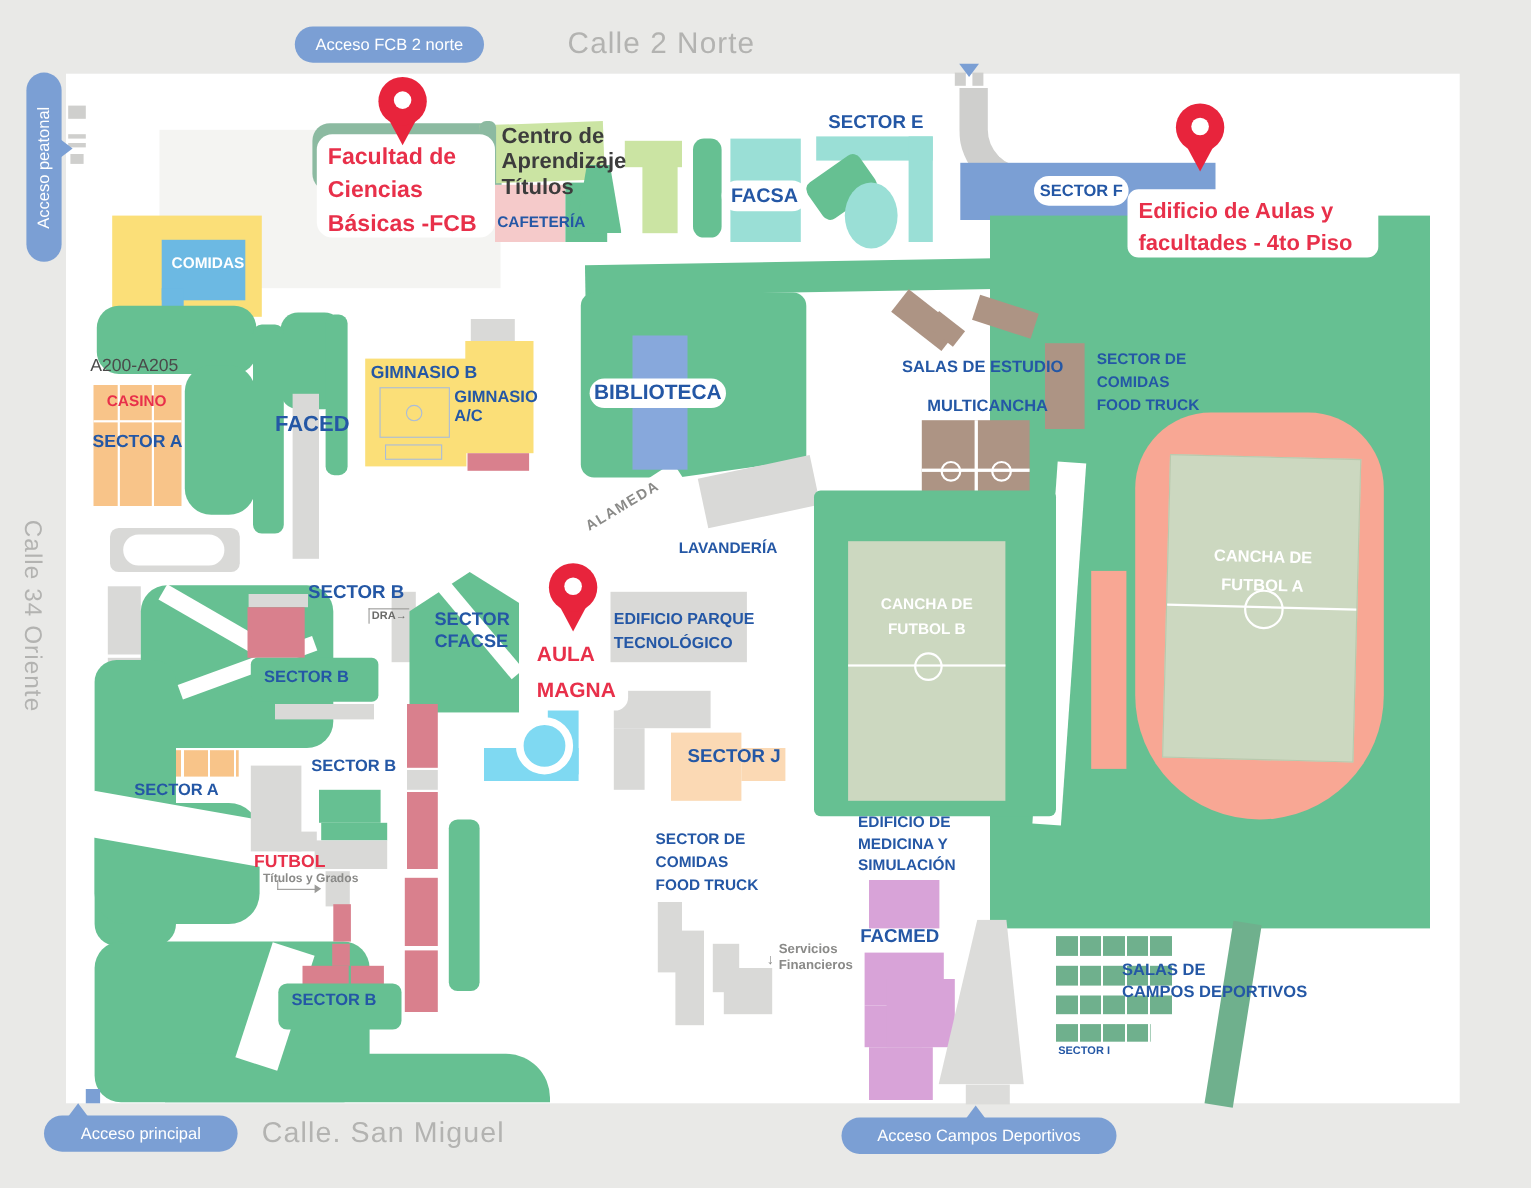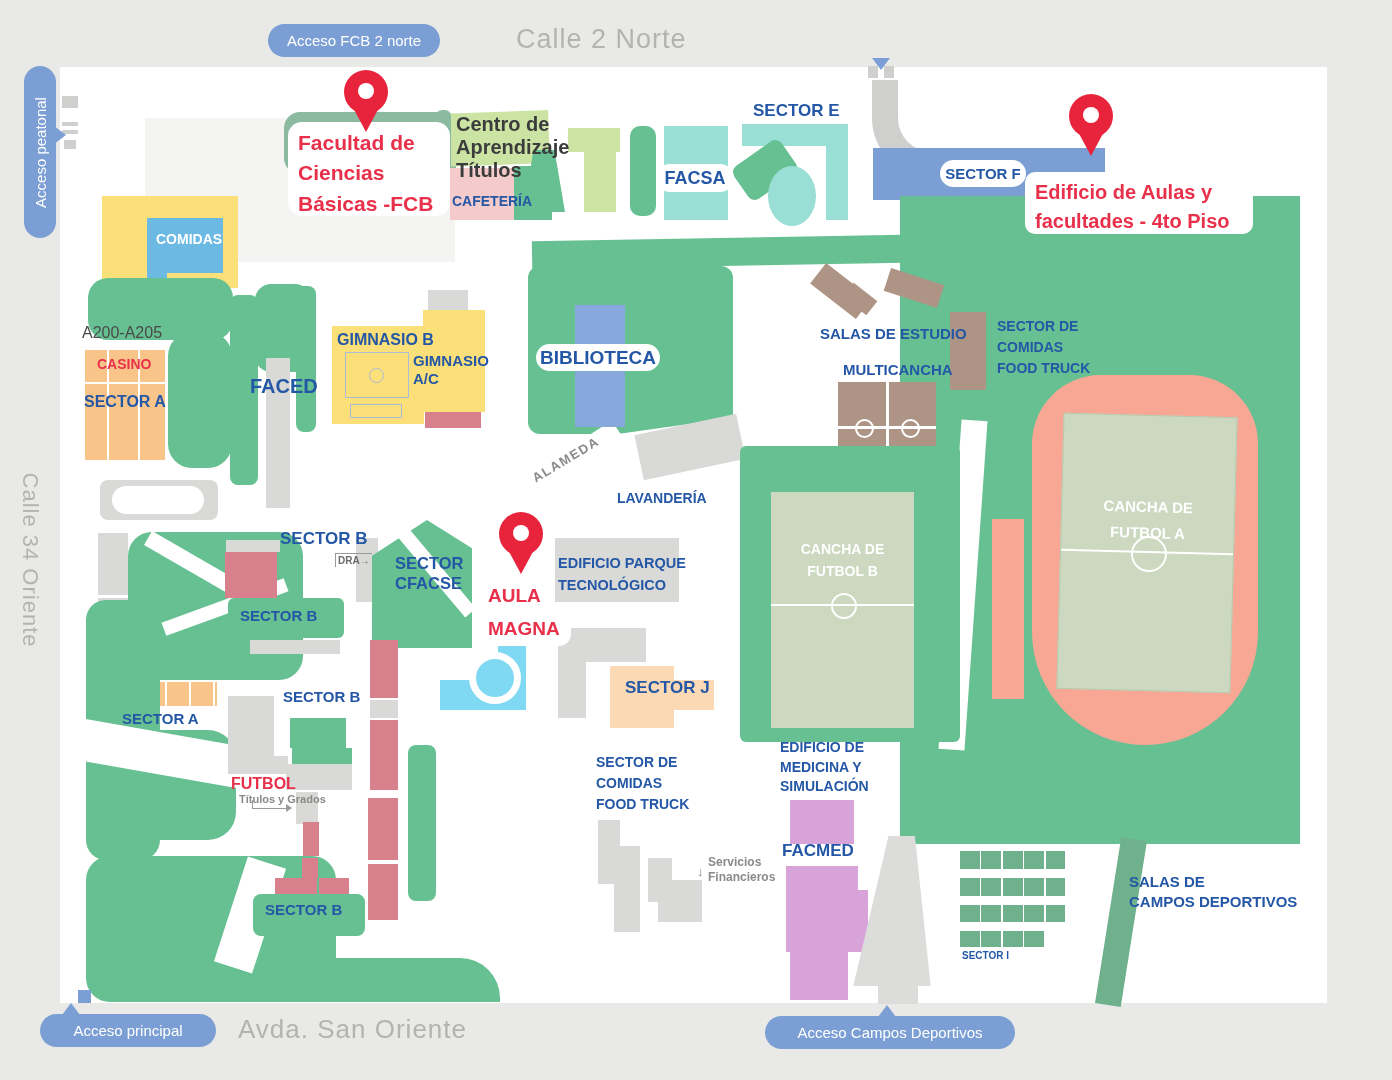--- a/index.html
+++ b/index.html
@@ -22,21 +22,21 @@
   .vtext{display:flex;align-items:center;justify-content:center}
 </style>
 </head>
 <body>
 
 <div class="map">
 
   <div class="white-base"></div>
 
   <div class="street" style="left:516px;top:24px;font-size:27px">Calle 2 Norte</div>
-  <div class="street" style="left:238px;top:1014px;font-size:26px">Avda. San Oriente</div>
+  <div class="street" style="left:238px;top:1014px;font-size:26px">Calle. San Miguel</div>
   <div class="street" style="left:30px;top:560px;font-size:22px;transform:translate(-50%,-50%) rotate(90deg)">Calle 34 Oriente</div>
 
   <div class="b" style="left:145px;top:118px;width:310px;height:144px;background:#f4f4f2"></div>
   <div class="b" style="left:284px;top:112px;width:172px;height:62px;background:#8cbaa1;border-radius:16px"></div>
   <div class="b" style="left:400px;top:150px;width:56px;height:40px;background:#8cbaa1;border-radius:12px"></div>
   <div class="b" style="left:62px;top:96px;width:16px;height:12px;background:#cfcfcd"></div>
   <div class="b" style="left:62px;top:122px;width:16px;height:4px;background:#cfcfcd"></div>
   <div class="b" style="left:62px;top:130px;width:16px;height:4px;background:#cfcfcd"></div>
   <div class="b" style="left:64px;top:140px;width:12px;height:9px;background:#cfcfcd"></div>
 
@@ -274,21 +274,21 @@
   <div class="b" style="left:806px;top:890px;width:62px;height:62px;background:#d8a3d8"></div>
   <div class="b" style="left:790px;top:952px;width:58px;height:48px;background:#d8a3d8"></div>
 
   <div class="b" style="left:848px;top:836px;width:88px;height:150px;background:#dcdcda;clip-path:polygon(46% 0,76% 0,94% 100%,6% 100%)"></div>
   <div class="b" style="left:878px;top:986px;width:40px;height:18px;background:#dcdcda"></div>
 
   <div class="b" style="left:960px;top:851px;width:107px;height:18px;background:repeating-linear-gradient(90deg,#6fb08d 0 19.8px,#fff 19.8px 21.4px)"></div>
   <div class="b" style="left:960px;top:878px;width:107px;height:18px;background:repeating-linear-gradient(90deg,#6fb08d 0 19.8px,#fff 19.8px 21.4px)"></div>
   <div class="b" style="left:960px;top:905px;width:107px;height:17px;background:repeating-linear-gradient(90deg,#6fb08d 0 19.8px,#fff 19.8px 21.4px)"></div>
   <div class="b" style="left:960px;top:931px;width:86px;height:16px;background:repeating-linear-gradient(90deg,#6fb08d 0 19.8px,#fff 19.8px 21.4px)"></div>
-  <div class="lbl" style="left:1129px;top:872px;font-size:15px;line-height:1.35">
+  <div class="lbl" style="left:1020px;top:872px;font-size:15px;line-height:1.35">
     <div>SALAS DE</div>
     <div>CAMPOS DEPORTIVOS</div>
   </div>
   <div class="lbl" style="left:962px;top:950px;font-size:10px">SECTOR I</div>
   <div class="b" style="left:1108px;top:838px;width:26px;height:168px;background:#6fb08d;transform:rotate(9deg)"></div>
 
   <div class="b" style="left:78px;top:990px;width:13px;height:13px;background:#7b9fd4"></div>
 
   <div class="pill vtext" style="left:24px;top:66px;width:32px;height:172px">
     <span style="transform:rotate(-90deg);white-space:nowrap">Acceso peatonal</span>

